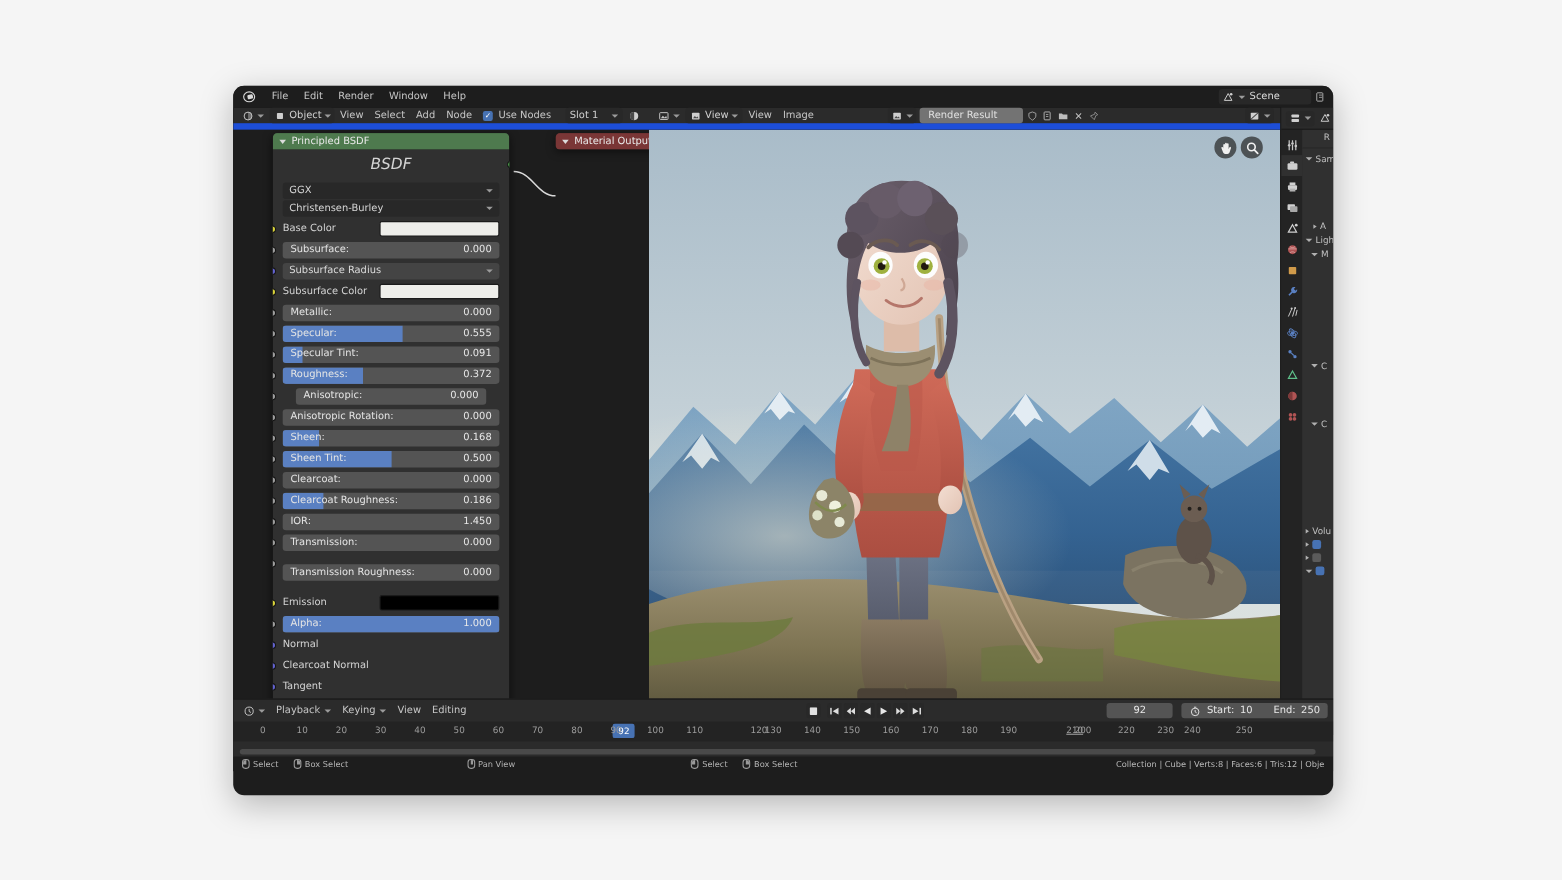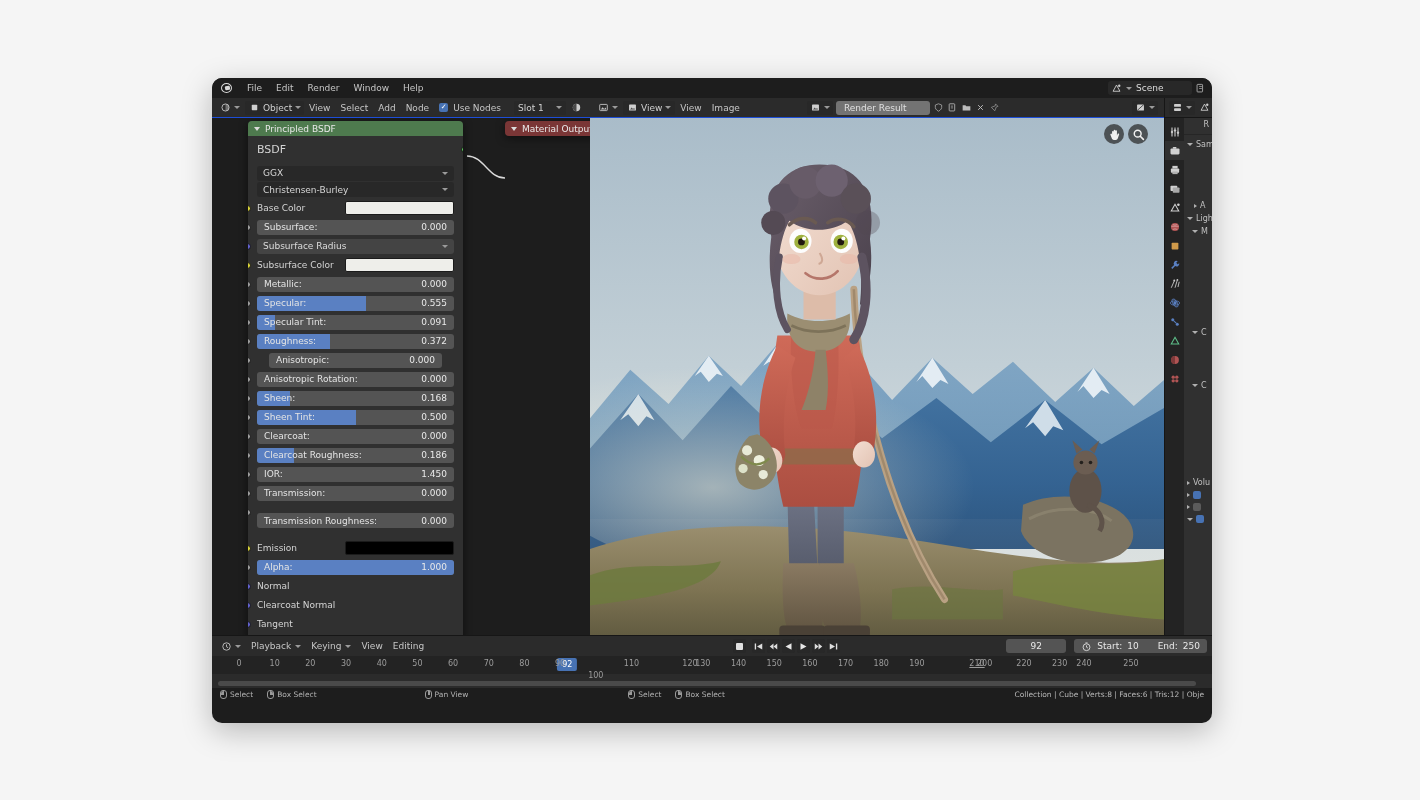--- a/index.html
+++ b/index.html
@@ -42,21 +42,21 @@
   }
   .tiny-icon { width:11px;height:11px; display:inline-block; flex:none; }
 
   
   .body { position:relative; height:603px; background:#1d1d1d; }
 
   
   .node-editor { position:absolute; left:0; top:0; width:378px; height:570px; background:#1d1d1d; }
   .editor-header {
     height:20px; background:#2b2b2b; display:flex; align-items:center; gap:0px; padding:0 3px;
-    border-bottom:1px solid #1d4ed8;
+    border-bottom:6px solid #1d4ed8;
   }
   .hdr-btn { display:flex;align-items:center;gap:3px;padding:2px 5px;font-size:9px;color:#c6c6c6;border-radius:3px;white-space:nowrap;}
   .hdr-dd {
     display:flex;align-items:center;gap:3px;background:#282828;border-radius:3px;height:14px;padding:0 4px;font-size:9px;color:#d0d0d0;
   }
   .chev { width:0;height:0;border-left:3px solid transparent;border-right:3px solid transparent;border-top:3px solid #9b9b9b;display:inline-block;}
   .cbox { width:9px;height:9px;background:#4772b3;border-radius:2px;display:inline-flex;align-items:center;justify-content:center;color:#fff;font-size:7px;line-height:1;}
 
   .node-canvas { position:absolute; left:0; top:20px; right:0; bottom:0; background:#1d1d1d; overflow:hidden; }
   .node-corner-label { position:absolute; left:14px; bottom:8px; font-size:8px; color:#6e6e8a; }
@@ -70,21 +70,21 @@
   .node-bsdf .node-head { background:#4e7a4e; }
   .node-out { left:293px; top:3px; width:120px; }
   .node-out .node-head { background:#7a3636; }
 
   .row { position:relative; height:19px; display:flex; align-items:center; padding:0 9px 0 9px; }
   .row .label { font-size:9px; color:#d4d4d4; }
   .sock { position:absolute; left:-4.5px; width:7px; height:7px; border-radius:50%; border:1px solid #151515; top:6px; }
   .sock.right { left:auto; right:-4.5px; }
   .s-yellow{background:#d9d33a;} .s-grey{background:#9e9e9e;} .s-purple{background:#6363cf;}
   .s-green{background:#5ac05a;}
-  .out-row { justify-content:flex-start; font-size:11px; color:#d4d4d4; height:19px; }
+  .out-row { justify-content:center; font-size:14px; color:#d4d4d4; height:19px;font-style:italic; }
 
   .dropdown {
     margin:1.5px 9px; height:15px; background:#282828; border-radius:3px;
     display:flex; align-items:center; justify-content:space-between; padding:0 6px; font-size:9px; color:#d6d6d6; width:calc(100% - 18px);
   }
   .field {
     position:relative; height:15px; border-radius:3px; background:#545454; overflow:hidden;
     display:flex; align-items:center; font-size:9px;
   }
   .field .fill { position:absolute; left:0; top:0; bottom:0; background:#5a80c2; }
@@ -876,21 +876,21 @@
         <div class="tick" style="left: 27px;">0</div>
             <div class="tick" style="left: 62.68px;">10</div>
             <div class="tick" style="left: 98.36px;">20</div>
             <div class="tick" style="left: 134.04px;">30</div>
             <div class="tick" style="left: 169.72px;">40</div>
             <div class="tick" style="left: 205.4px;">50</div>
             <div class="tick" style="left: 241.08px;">60</div>
             <div class="tick" style="left: 276.76px;">70</div>
             <div class="tick" style="left: 312.44px;">80</div>
             <div class="tick" style="left: 348.12px;">90</div>
-            <div class="tick" style="left: 383.8px; margin-top: 12px;">100</div>
+            <div class="tick" style="left: 383.8px;">100</div>
             <div class="tick" style="left: 419.48px;">110</div>
             <div class="tick" style="left: 478px;">120</div>
             <div class="tick" style="left: 490.84px;">130</div>
             <div class="tick" style="left: 526.52px;">140</div>
             <div class="tick" style="left: 562.2px;">150</div>
             <div class="tick" style="left: 597.88px;">160</div>
             <div class="tick" style="left: 633.56px;">170</div>
             <div class="tick" style="left: 669.24px;">180</div>
             <div class="tick" style="left: 704.92px;">190</div>
             <div class="tick" style="left: 740.6px; margin-left: 32px;">200</div>

